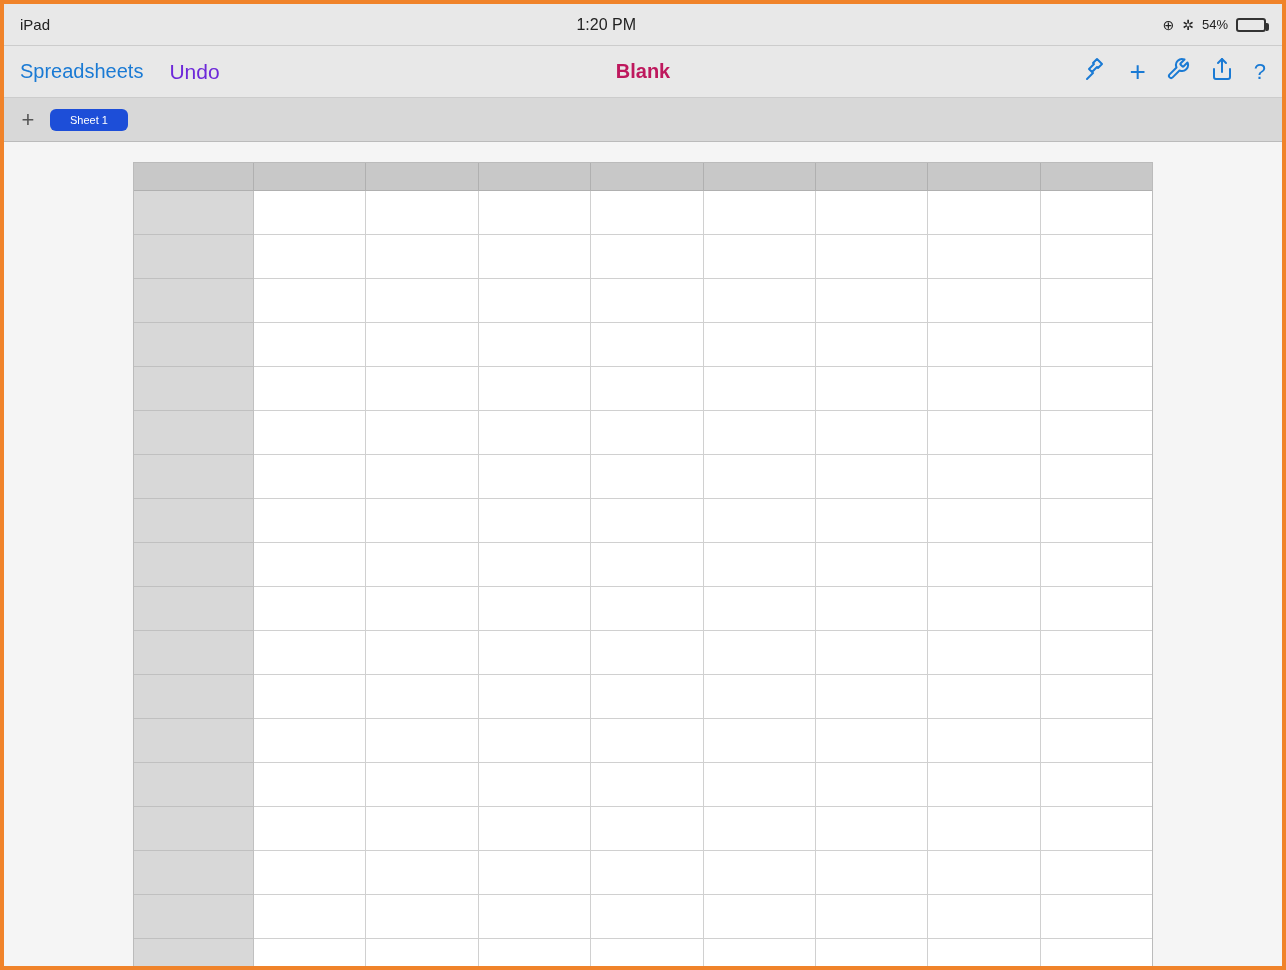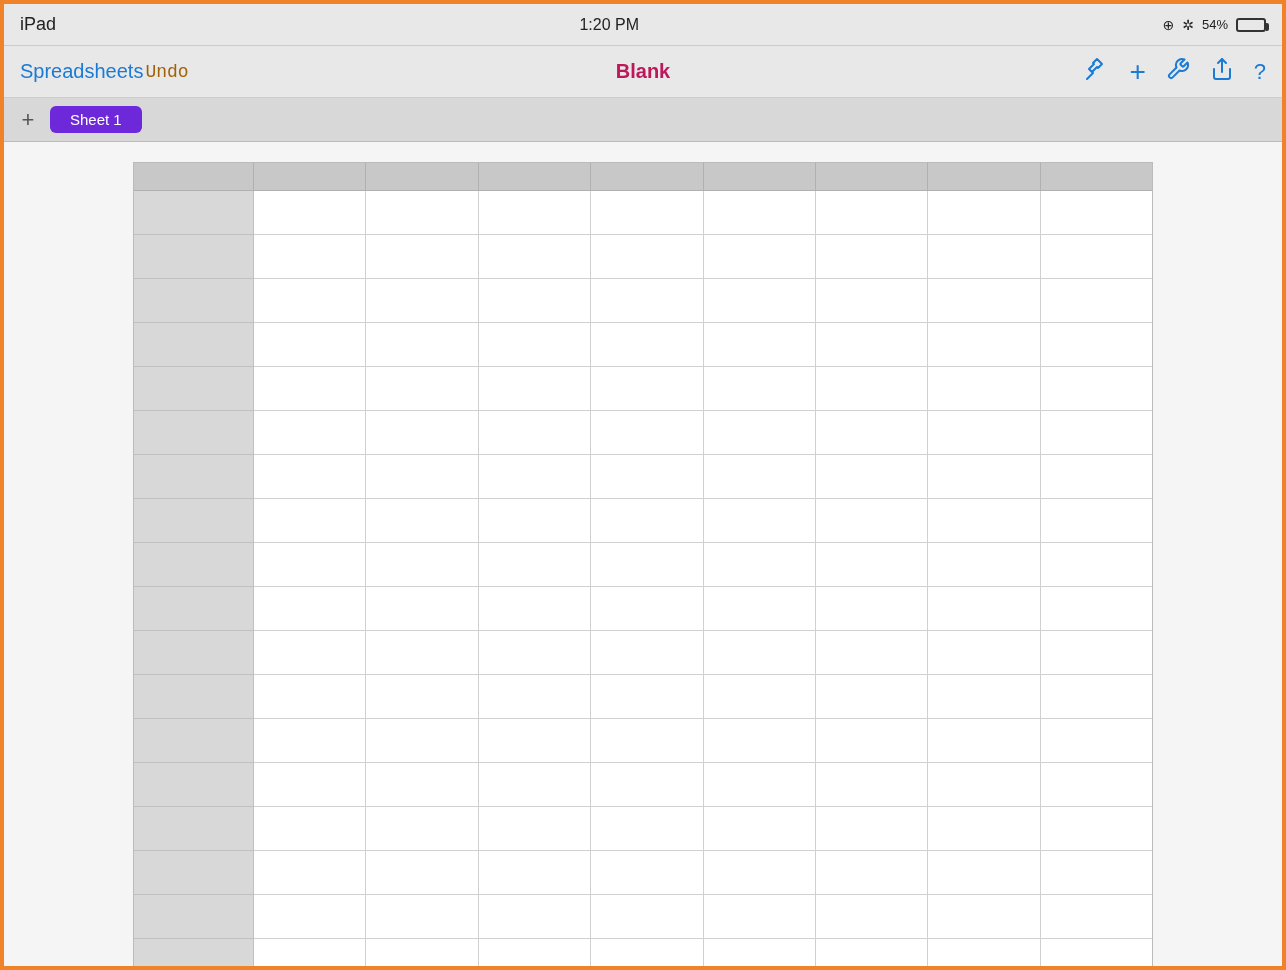--- a/index.html
+++ b/index.html
@@ -20,21 +20,21 @@
       display: flex;
       align-items: center;
       justify-content: space-between;
       padding: 0 16px;
       border-bottom: 1px solid #ccc;
     }
     .status-left, .status-right {
       display: flex;
       align-items: center;
       gap: 6px;
-      font-size: 18px;
+      font-size: 15px;
       color: #222;
       font-weight: 500;
     }
     .status-center {
       font-size: 16px;
       color: #222;
       font-weight: 400;
     }
     .status-right {
       gap: 8px;
@@ -71,21 +71,21 @@
       height: 52px;
       display: flex;
       align-items: center;
       justify-content: space-between;
       padding: 0 16px;
       border-bottom: 1px solid #ccc;
     }
     .toolbar-left {
       display: flex;
       align-items: center;
-      gap: 2px;
+      gap: 26px;
     }
     .toolbar-center {
       font-size: 20px;
       font-weight: 700;
       color: #be185d;
       position: absolute;
       left: 50%;
       transform: translateX(-50%);
     }
     .toolbar-right {
@@ -95,26 +95,25 @@
     }
     .btn-spreadsheets {
       color: #1a7ad4;
       font-size: 20px;
       font-weight: 500;
       background: none;
       border: none;
       cursor: pointer;
     }
     .btn-undo {
-      color: #a16207;
-      font-size: 18px;
+      color: #6d28d9;
+      font-size: 21px;
       background: none;
       border: none;
       cursor: pointer;
-      font-family: Liberation Mono, monospace;
     }
     .toolbar-icon {
       color: #1a7ad4;
       font-size: 22px;
       cursor: pointer;
       background: none;
       border: none;
     }
 
     
@@ -133,25 +132,25 @@
       display: flex;
       align-items: center;
       justify-content: center;
       font-size: 22px;
       color: #555;
       cursor: pointer;
       background: none;
       border: none;
     }
     .sheet-tab {
-      background: #6d28d9;
+      background: #1d4ed8;
       color: white;
       border-radius: 6px;
       padding: 5px 20px;
-      font-size: 15px;
+      font-size: 11px;
       font-weight: 500;
       cursor: pointer;
       border: none;
     }
 
     
     .spreadsheet-area {
       background: #f5f5f5;
       padding: 20px 20px 20px 20px;
       height: calc(970px - 42px - 52px - 44px);

